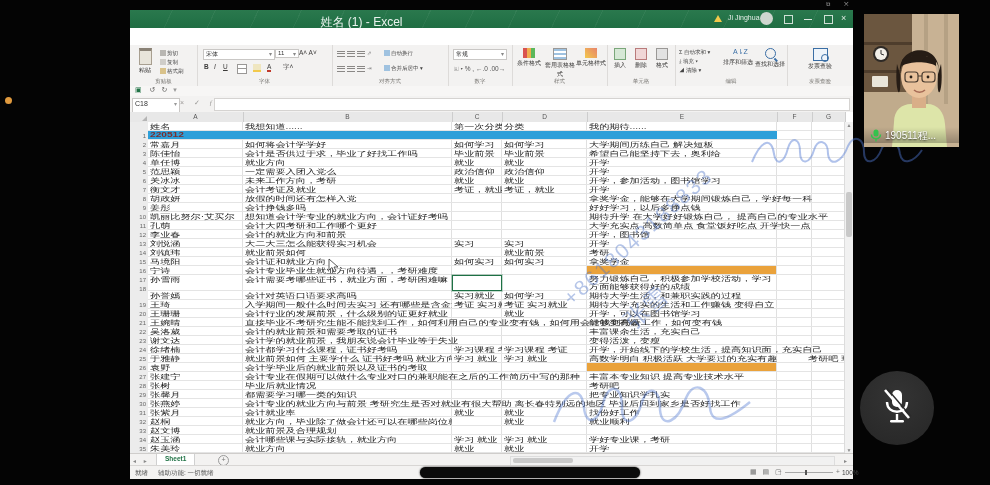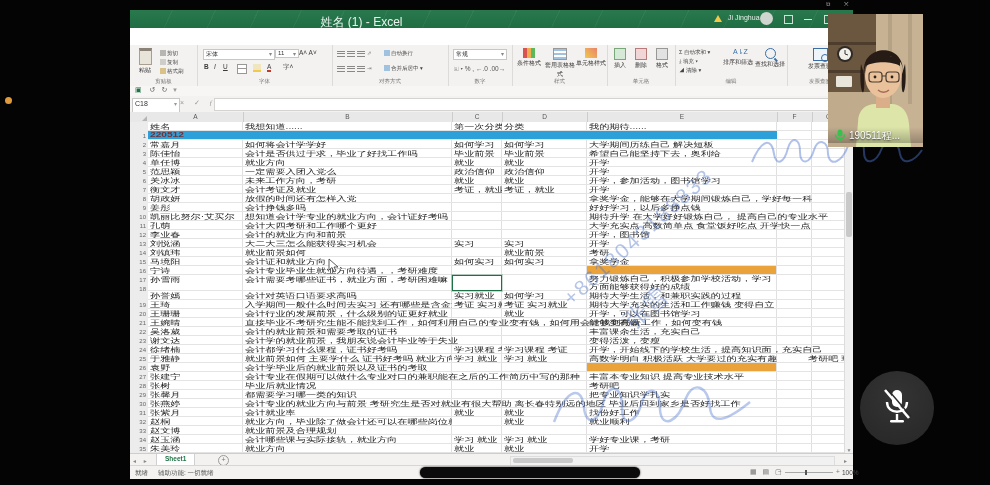--- a/index.html
+++ b/index.html
@@ -96,21 +96,21 @@
   #zoom-plus{position:absolute;left:706px;top:2px;color:#777;}
   #zoomval{position:absolute;left:712px;top:3px;width:30px;color:#444;}
   
   .wm{position:absolute;color:rgba(78,116,199,.42);pointer-events:none;z-index:5;}
   #wm-phone{left:478px;top:225px;width:320px;text-align:center;font-size:21px;letter-spacing:2px;transform:rotate(-42deg);}
   #wm-name{left:622px;top:292px;font-size:24px;transform:rotate(-42deg);}
   .squig{position:absolute;z-index:5;pointer-events:none;}
   
   #cursor{position:absolute;left:328px;top:258px;z-index:6;}
   
-  #video{position:absolute;left:828px;top:14px;width:95px;height:133px;z-index:10;overflow:hidden;background:#b9a887;}
+  #video{position:absolute;left:864px;top:14px;width:95px;height:133px;z-index:10;overflow:hidden;background:#b9a887;}
   #vlabel{position:absolute;left:0;bottom:4px;width:100%;height:16px;z-index:11;
      background:linear-gradient(transparent,rgba(0,0,0,.25));color:#fff;font-size:10px;}
   #vlabel .txt{position:absolute;left:21px;top:2px;text-shadow:0 1px 2px rgba(0,0,0,.8);}
   
   #micbtn{position:absolute;left:860px;top:371px;width:74px;height:74px;border-radius:50%;
      background:radial-gradient(circle at 50% 35%,#343434,#262626);z-index:10;}
 </style>
 </head>
 <body>
 

